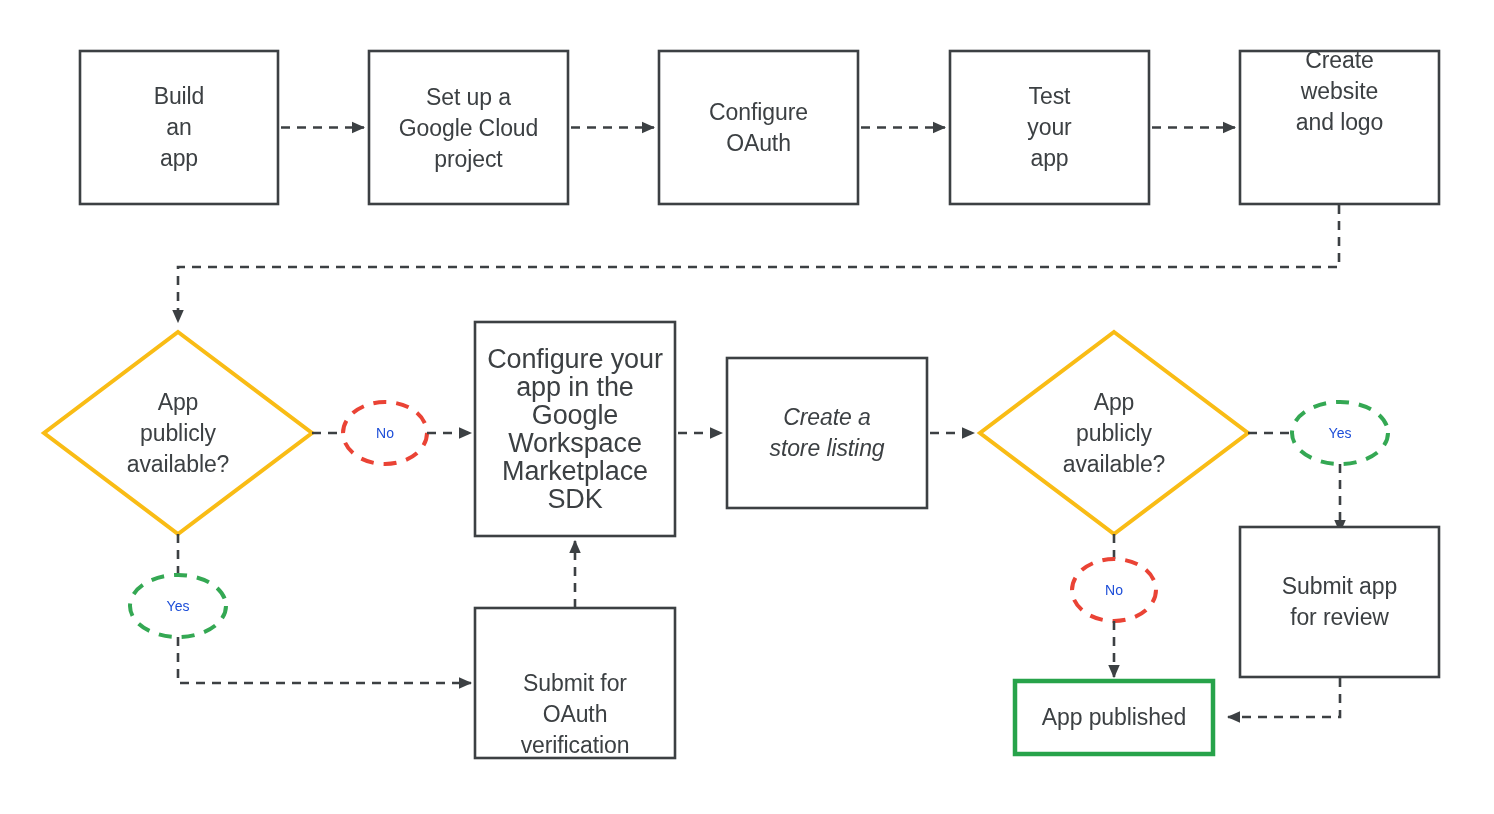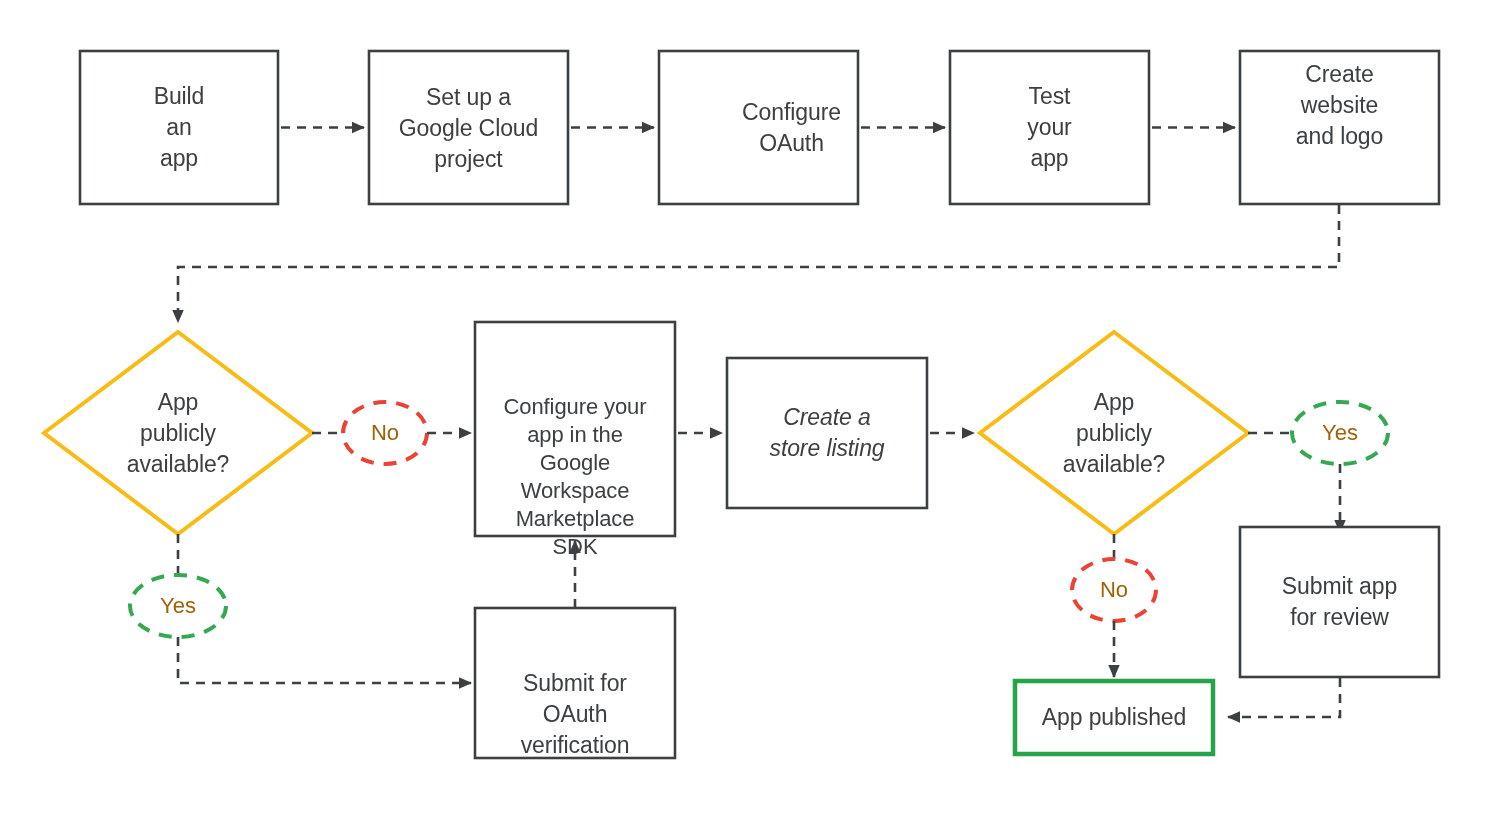--- a/index.html
+++ b/index.html
@@ -37,30 +37,29 @@
     white-space: pre-line;
     pointer-events: none;
     letter-spacing: -0.1px;
   }
   .edge-label {
     position: absolute;
     display: flex;
     align-items: center;
     justify-content: center;
     text-align: center;
-    color: #a16207;
+    color: #1d4ed8;
     font-family: "Liberation Sans", sans-serif;
-    font-size: 22px;
+    font-size: 14px;
     line-height: 26px;
     pointer-events: none;
   }
   .small-label {
-    font-size: 22px;
+    font-size: 27px;
     line-height: 28px;
-    margin-top: 48px;
   }
 </style>
 </head>
 <body>
 
 <div id="canvas">
 
   <svg id="flow-svg" viewBox="0 0 1494 814">
     <defs>
       <marker id="arrow" viewBox="0 0 10 10" refX="9.2" refY="5" markerWidth="5.2" markerHeight="5.2" orient="auto-start-reverse">
@@ -136,28 +135,28 @@
   </svg>
 
   <div class="node-label" style="left:80px; top:51px; width:198px; height:153px;">Build
 an
 app</div>
 
   <div class="node-label" style="left:369px; top:52px; width:199px; height:153px;">Set up a
 Google Cloud
 project</div>
 
-  <div class="node-label" style="left:659px; top:51px; width:199px; height:153px;padding-left:33px;">Configure
+  <div class="node-label" style="left:659px; top:51px; width:199px; height:153px;">Configure
 OAuth</div>
 
   <div class="node-label" style="left:950px; top:51px; width:199px; height:153px;border-radius:9px;">Test
 your
 app</div>
 
-  <div class="node-label" style="left:1240px; top:51px; width:199px; height:108px;">Create
+  <div class="node-label" style="left:1240px; top:37px; width:199px; height:108px;">Create
 website
 and logo</div>
 
   <div class="node-label" style="left:78px; top:332px; width:200px; height:202px;">App
 publicly
 available?</div>
 
   <div class="node-label small-label" style="left:475px; top:322px; width:200px; height:214px;">Configure your
 app in the
 Google

